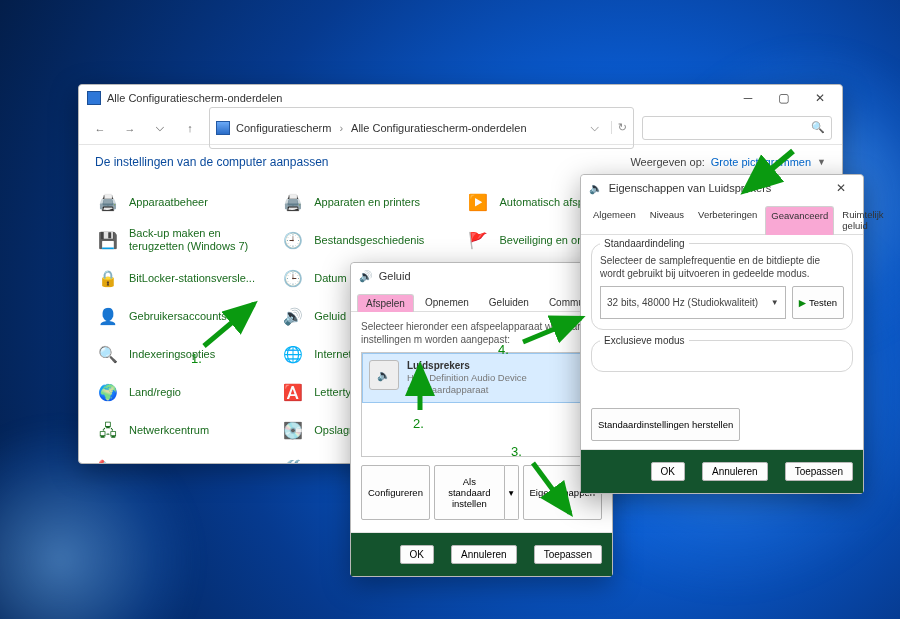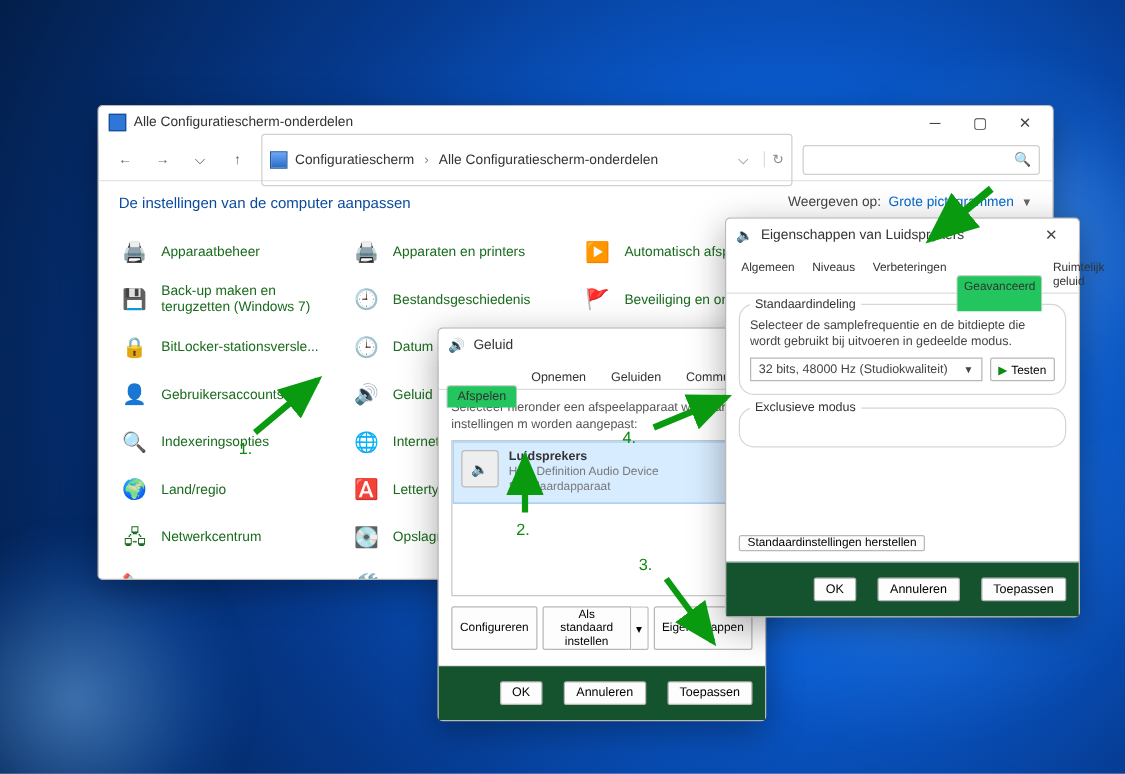--- a/index.html
+++ b/index.html
@@ -52,31 +52,31 @@
 .viewpick .link { color:#0066cc; }
 .viewpick .chev { color:#666; font-size:9px; }
 .cp-grid { flex:1; padding:6px 14px 10px; display:grid; grid-template-columns:repeat(4,1fr); gap:4px 6px; overflow:hidden; min-height:0; }
 .cp-item { display:flex; align-items:center; gap:8px; padding:4px 2px; color:#1a6b1e; font-size:11px; line-height:13px; }
 .cp-item .ic { width:26px; height:26px; flex-shrink:0; display:flex; align-items:center; justify-content:center; font-size:16px; }
 
 
 #snd { left:350px; top:262px; width:263px; height:315px; }
 .tabs { display:flex; gap:2px; padding:4px 6px 0; border-bottom:1px solid #ddd; }
 .tab { padding:3px 8px; font-size:10px; color:#333; border:1px solid transparent; border-bottom:none; border-radius:3px 3px 0 0; }
-.tab.active { border-color:#d0d0d0; background:#22c55e; position:relative; top:15px; }
+.tab.active { border-color:#d0d0d0; background:#f9a8d4; position:relative; top:1px; }
 .snd-body { flex:1; padding:8px 10px; display:flex; flex-direction:column; min-height:0; }
 .snd-hint { font-size:10px; color:#555; margin-bottom:6px; line-height:13px; }
 .devlist { flex:1; border:1px solid #c8c8c8; background:#fff; overflow:hidden; }
 .devrow { display:flex; gap:8px; padding:6px; align-items:flex-start; background:#d8ecff; border:1px solid #99c7f0; }
 .devrow .devicon { width:30px; height:30px; background:#eee; border:1px solid #bbb; border-radius:3px; display:flex; align-items:center; justify-content:center; }
 .devrow .devmeta { font-size:9.5px; color:#333; line-height:12px; }
 .devrow .devmeta .dn { font-weight:bold; font-size:10px; }
 .snd-btnrow { display:flex; gap:4px; justify-content:flex-end; padding:8px 0 4px; }
 .btn { border:1px solid #b8b8b8; background:#fdfdfd; padding:3px 9px; font-size:10px; border-radius:2px; }
-.btn.small { padding:0 6px; font-size:9.5px; }
+.btn.small { padding:10px 6px; font-size:9.5px; }
 .dlg-footer { display:flex; gap:17px; justify-content:flex-end; padding:12px 10px; border-top:1px solid #e4e4e4; background:#14532d; }
 
 
 #prop { left:580px; top:174px; width:284px; height:320px; z-index:5; }
 #prop .tabs { font-size:9.5px; }
 #prop .tab { padding:3px 5px; font-size:9.5px; }
 .propbody { flex:1; padding:8px 10px; display:flex; flex-direction:column; gap:10px; }
 .group { border:1px solid #d6d6d6; border-radius:12px; padding:8px 8px 10px; }
 .group .gl { position:relative; top:-15px; background:#fff; padding:0 4px; font-size:10px; color:#333; }
 .group .gc { margin-top:-10px; font-size:10px; color:#444; }

